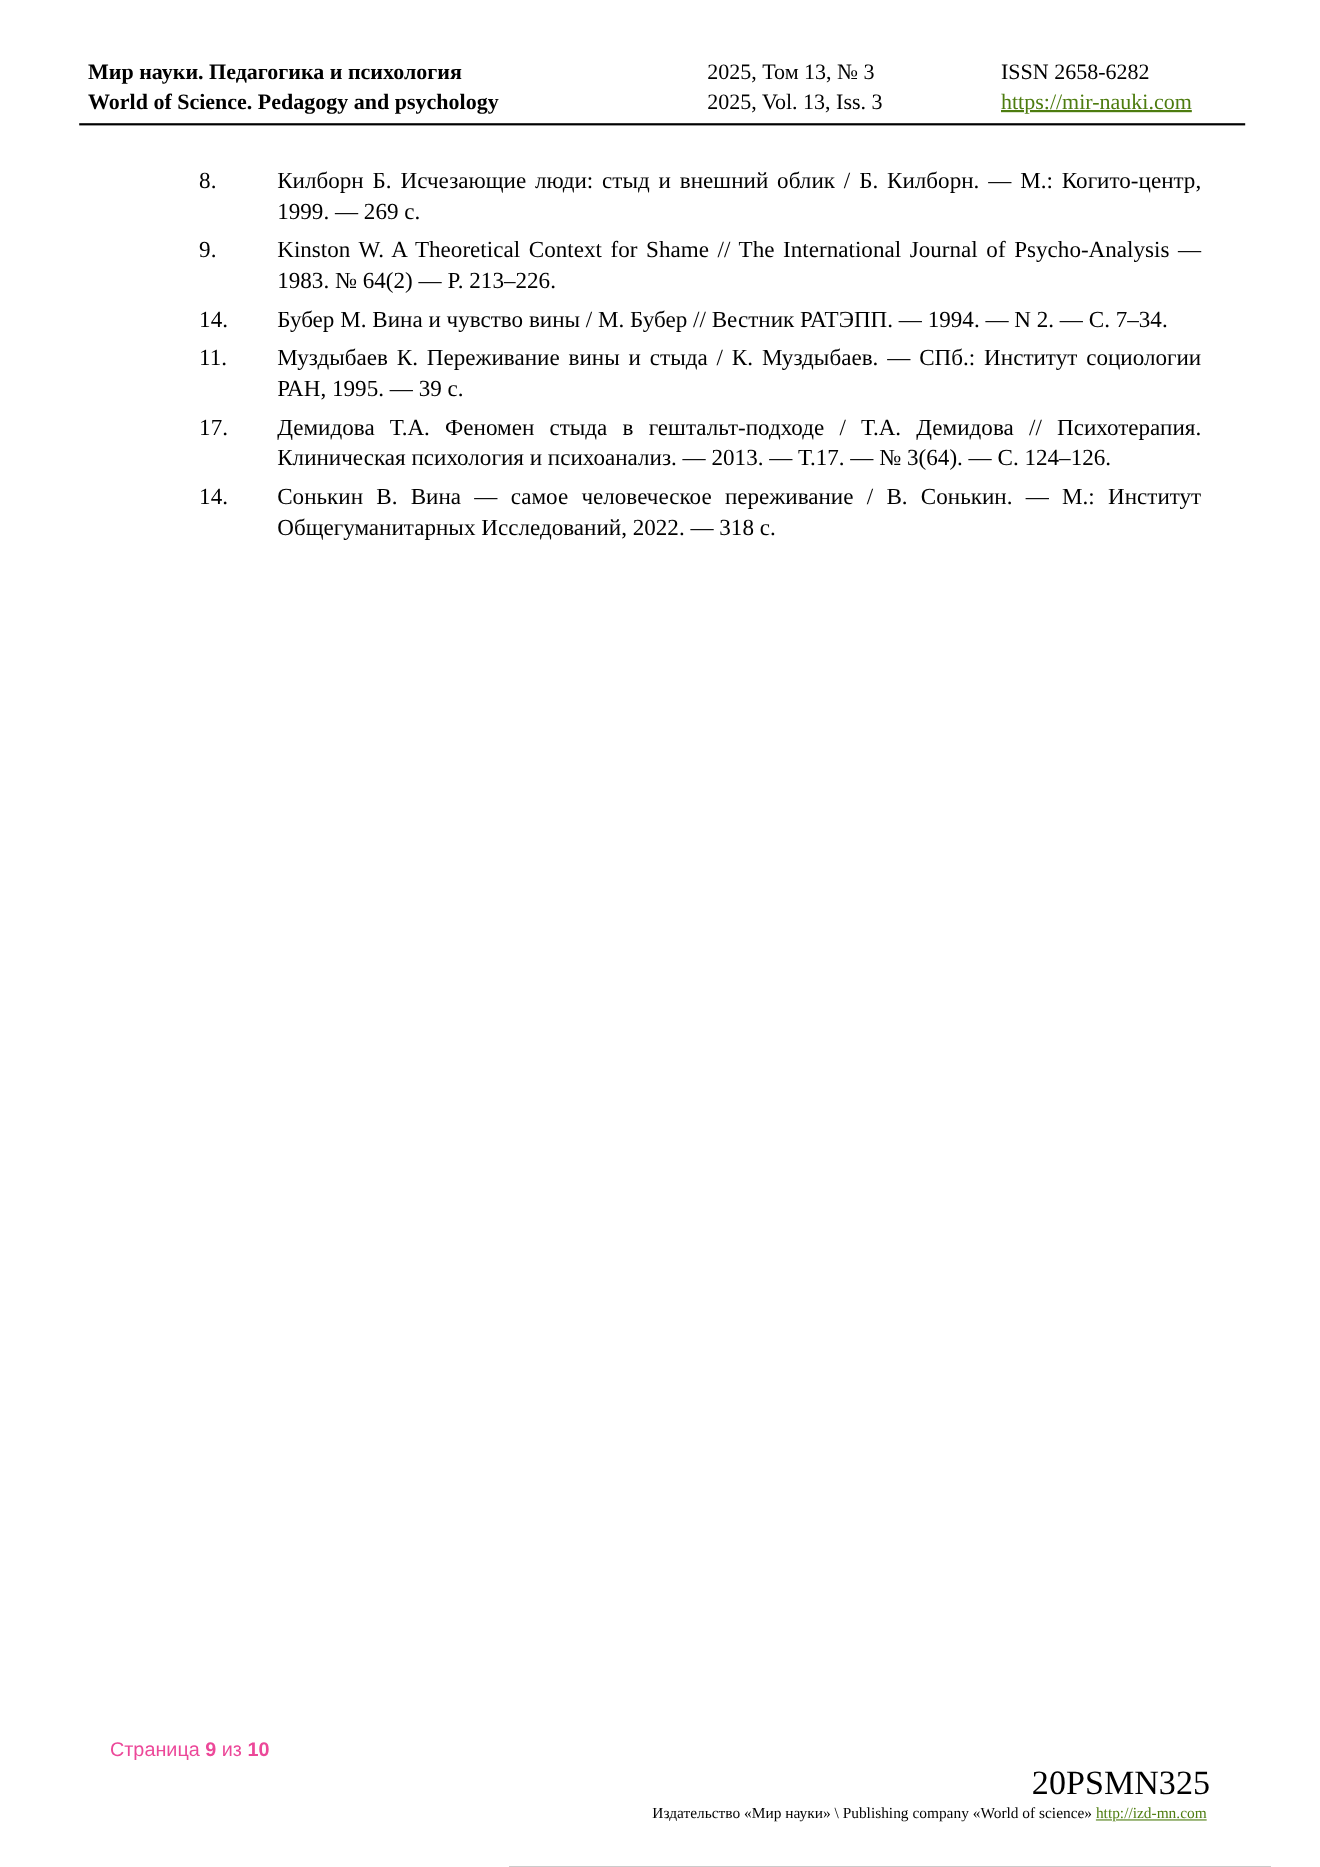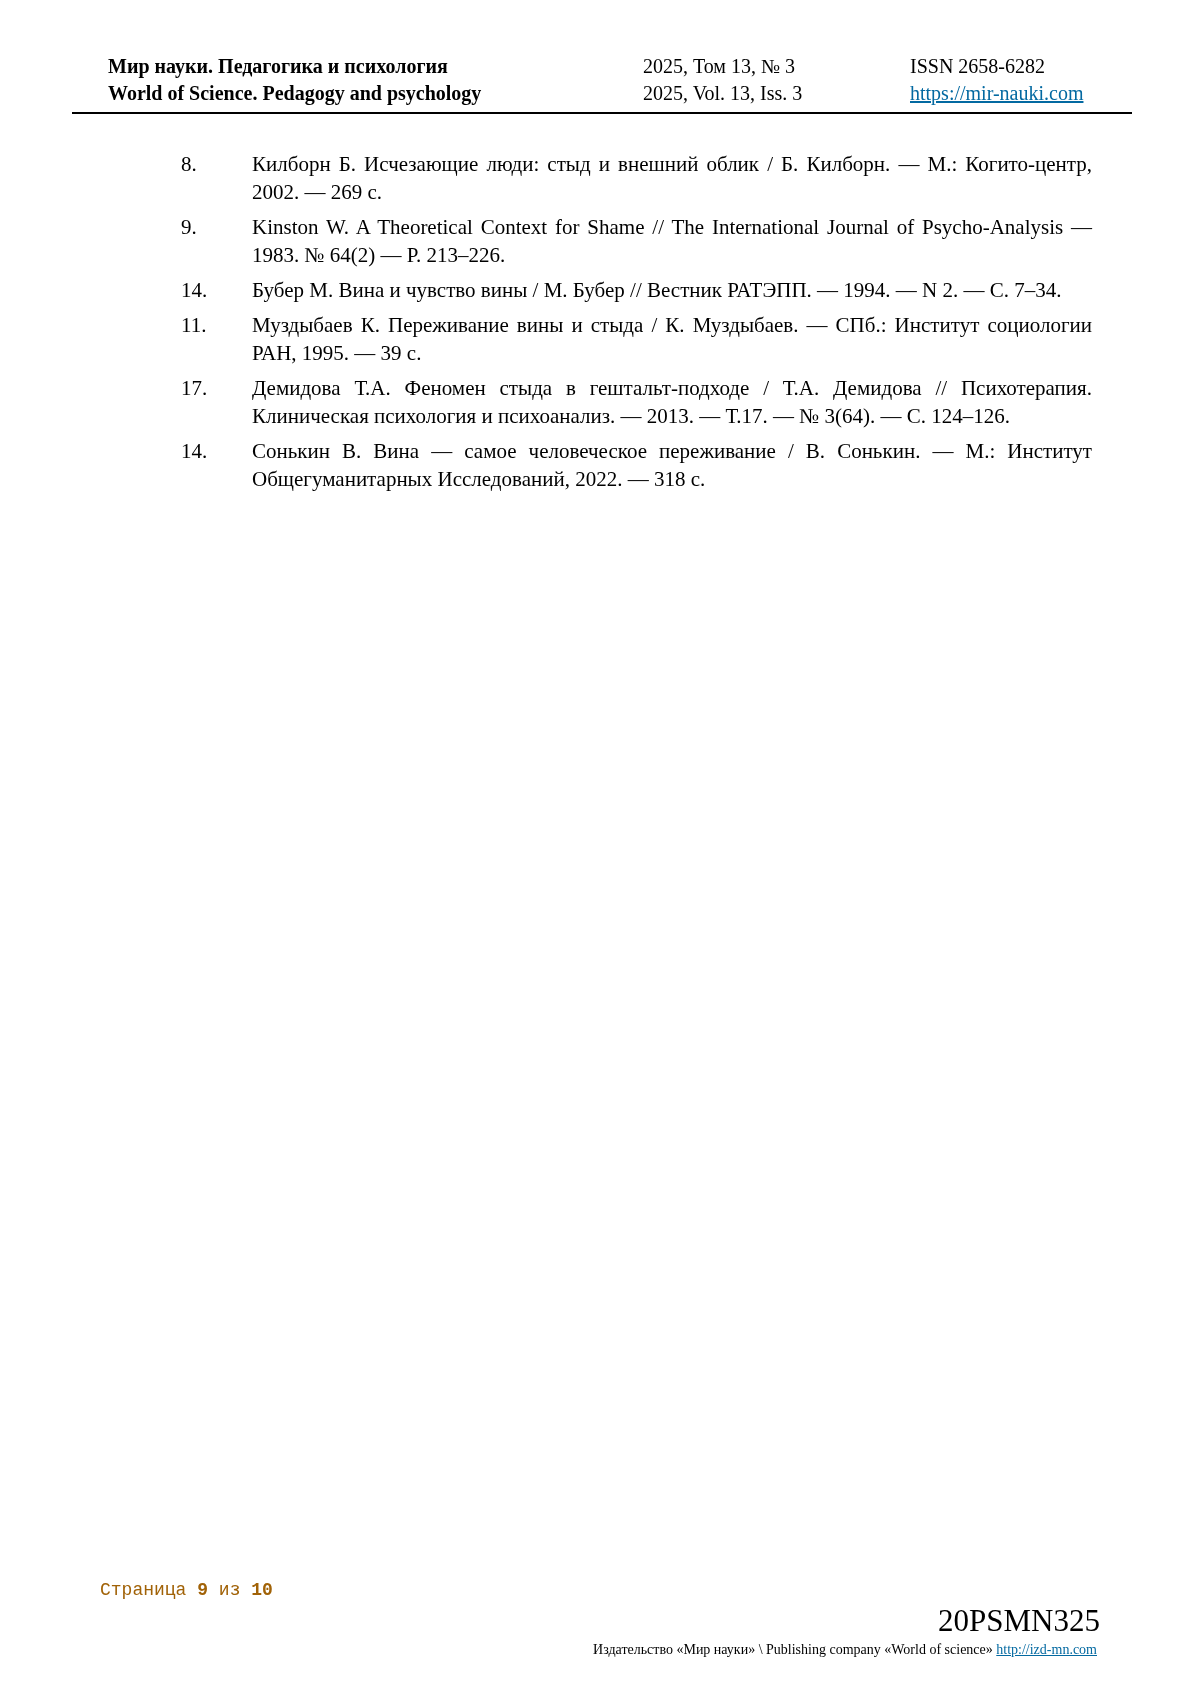--- a/index.html
+++ b/index.html
@@ -9,44 +9,44 @@
     height: 1697px;
     margin: 0 auto;
     background: #ffffff;
     color: #000000;
     font-family: "Liberation Serif", "DejaVu Serif", serif;
     overflow: hidden;
   }
 
   
   .hdr-col { position: absolute; top: 53px; line-height: 27px; font-size: 20px; white-space: nowrap; }
-  .hdr-left  { left: 80px;  font-weight: bold; margin-left: 28px; }
+  .hdr-left  { left: 80px;  font-weight: bold; }
   .hdr-mid   { left: 643px; }
   .hdr-right { left: 910px; }
   .hdr-rule  { position: absolute; left: 72px; top: 112px; width: 1060px; height: 2px; background: #000; }
-  a.doc-link, .doc-link { color: #0369a1; text-decoration: underline; cursor: pointer; }
+  a.doc-link, .doc-link { color: #4d7c0f; text-decoration: underline; cursor: pointer; }
 
   
   .refs {
     position: absolute;
     left: 181px;
     top: 150px;
     width: 911px;
     font-size: 21px;
     line-height: 28px;
   }
   .ref { display: flex; margin-bottom: 7px; }
   .ref-num { width: 71px; flex-shrink: 0; }
   .ref-text { flex: 1 1 auto; text-align: justify; }
 
   
   .page-counter {
     position: absolute; left: 100px; top: 1579px;
-    font-family: Liberation Mono, monospace;
-    font-size: 18px; line-height: 22px; color: #a16207;
+    font-family: Liberation Sans, sans-serif;
+    font-size: 18px; line-height: 22px; color: #ec4899;
   }
   .page-counter b { font-weight: bold; }
   .article-id {
     position: absolute; right: 100px; top: 1604px;
     font-size: 31px; line-height: 34px; text-align: left;
   }
   .publisher-line {
     position: absolute; right: 103px; top: 1641px;
     font-size: 14px; line-height: 17px; text-align: right; white-space: nowrap;
   }
@@ -69,21 +69,21 @@
   <div class="hdr-col hdr-right">
     <div>ISSN 2658-6282</div>
     <div><a class="doc-link">https://mir-nauki.com</a></div>
   </div>
 
   <div class="hdr-rule"></div>
 
   <div class="refs">
     <div class="ref">
       <div class="ref-num">8.</div>
-      <div class="ref-text">Килборн Б. Исчезающие люди: стыд и внешний облик / Б. Килборн. — М.: Когито-центр, 2002. — 269 с.</div>
+      <div class="ref-text">Килборн Б. Исчезающие люди: стыд и внешний облик / Б. Килборн. — М.: Когито-центр, 1999. — 269 с.</div>
     </div>
     <div class="ref">
       <div class="ref-num">9.</div>
       <div class="ref-text">Kinston W. A Theoretical Context for Shame // The International Journal of Psycho-Analysis — 1983. № 64(2) — P. 213–226.</div>
     </div>
     <div class="ref">
       <div class="ref-num">14.</div>
       <div class="ref-text">Бубер М. Вина и чувство вины / М. Бубер // Вестник РАТЭПП. — 1994. — N 2. — С. 7–34.</div>
     </div>
     <div class="ref">

